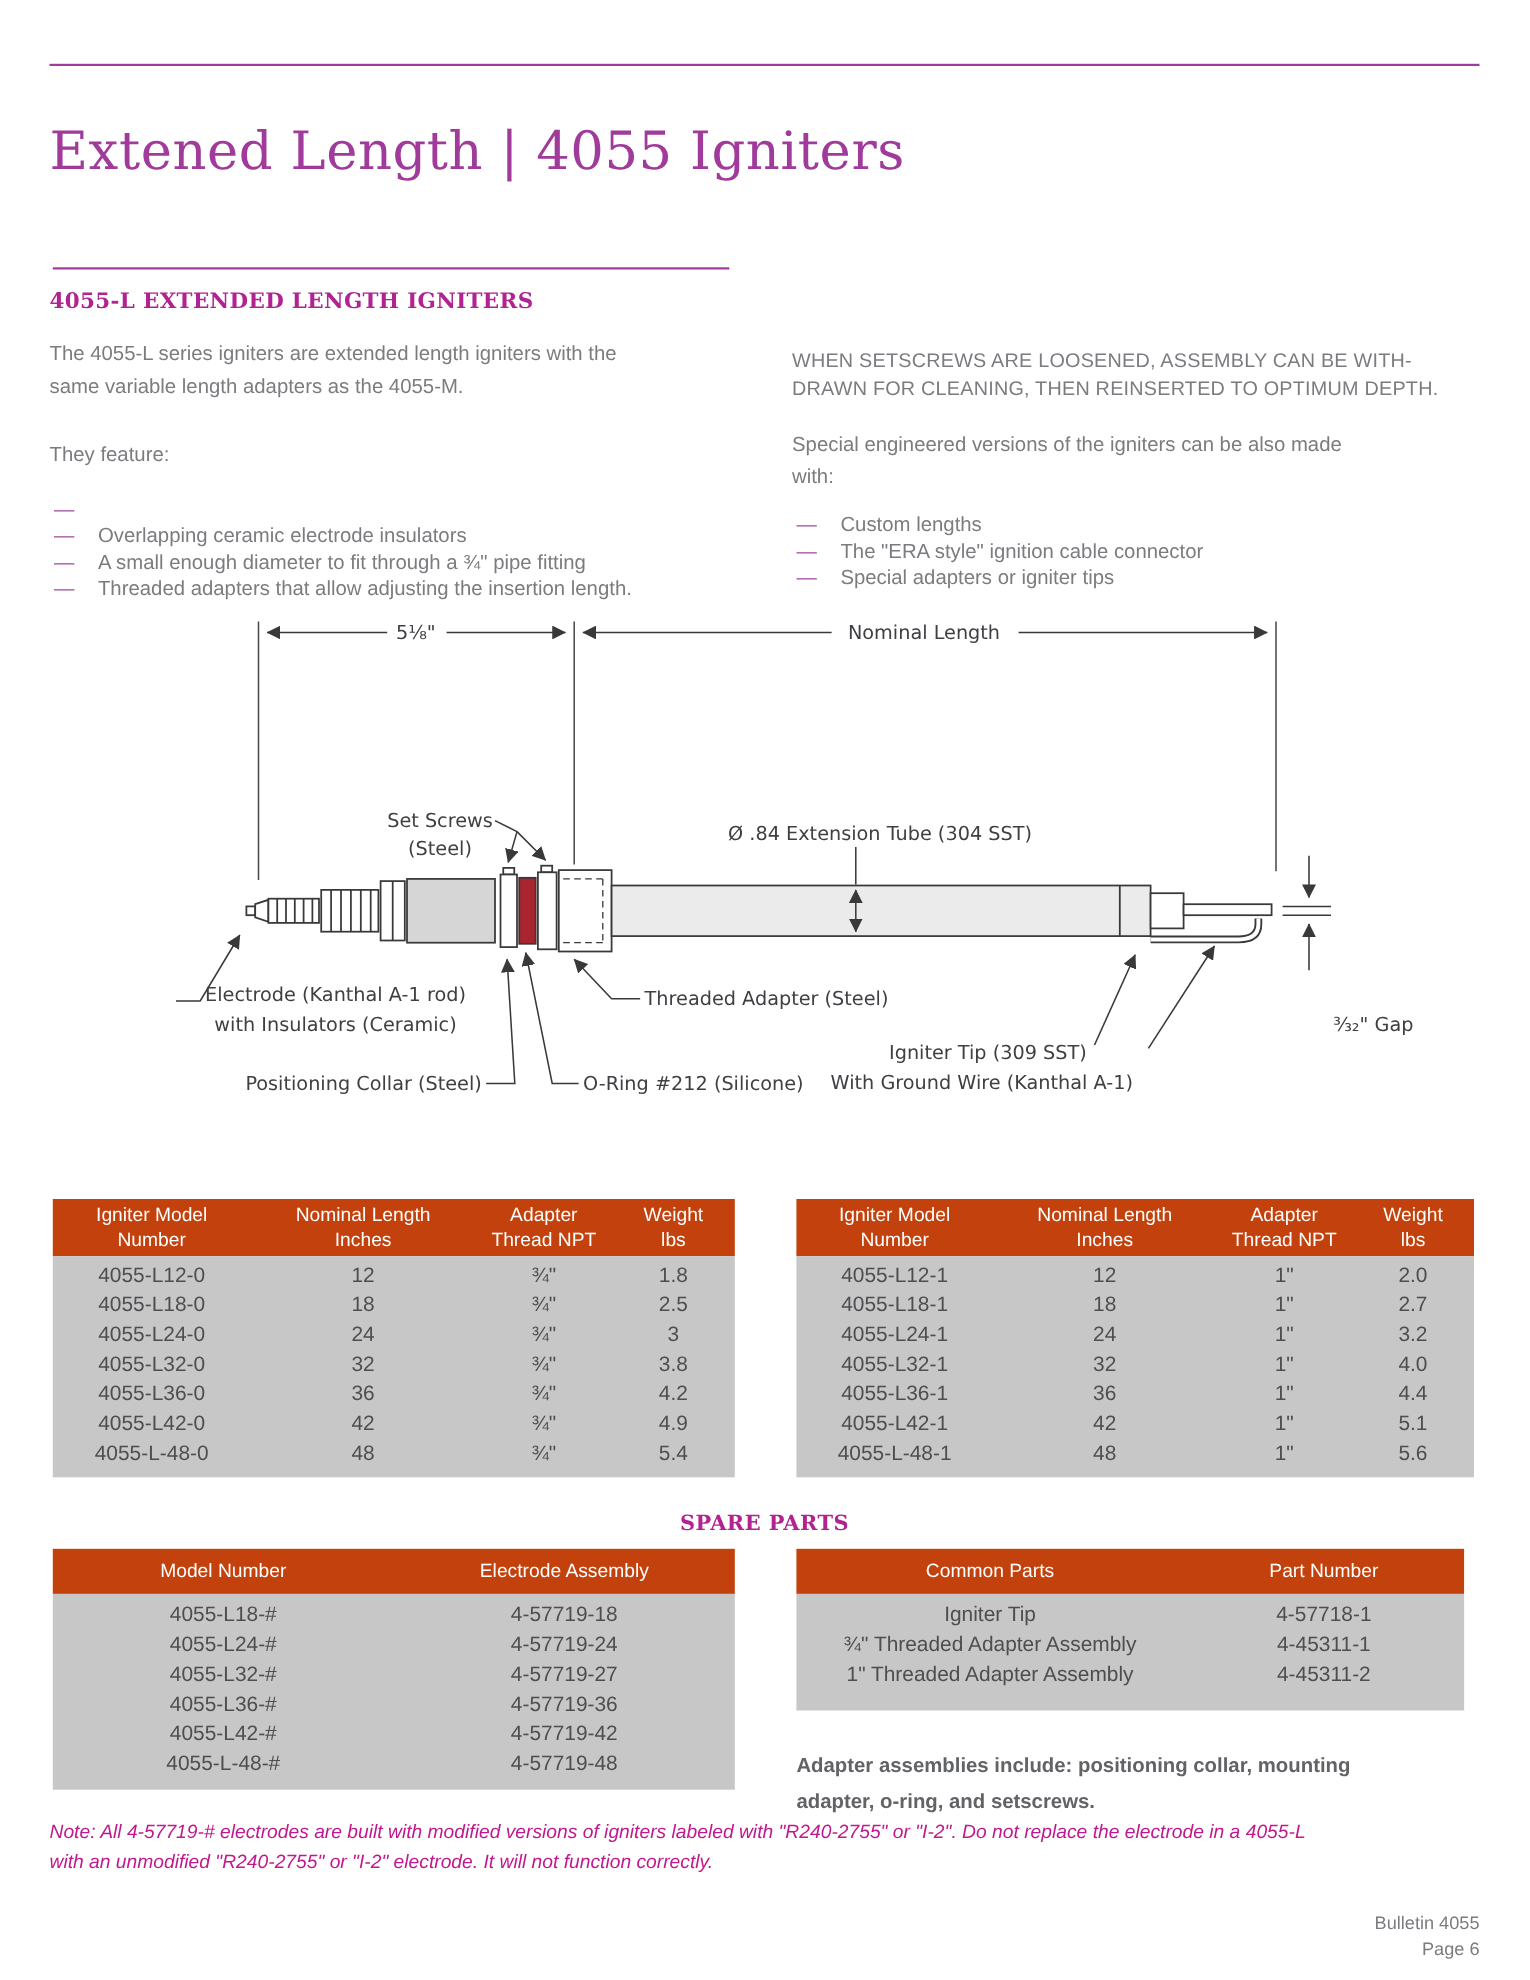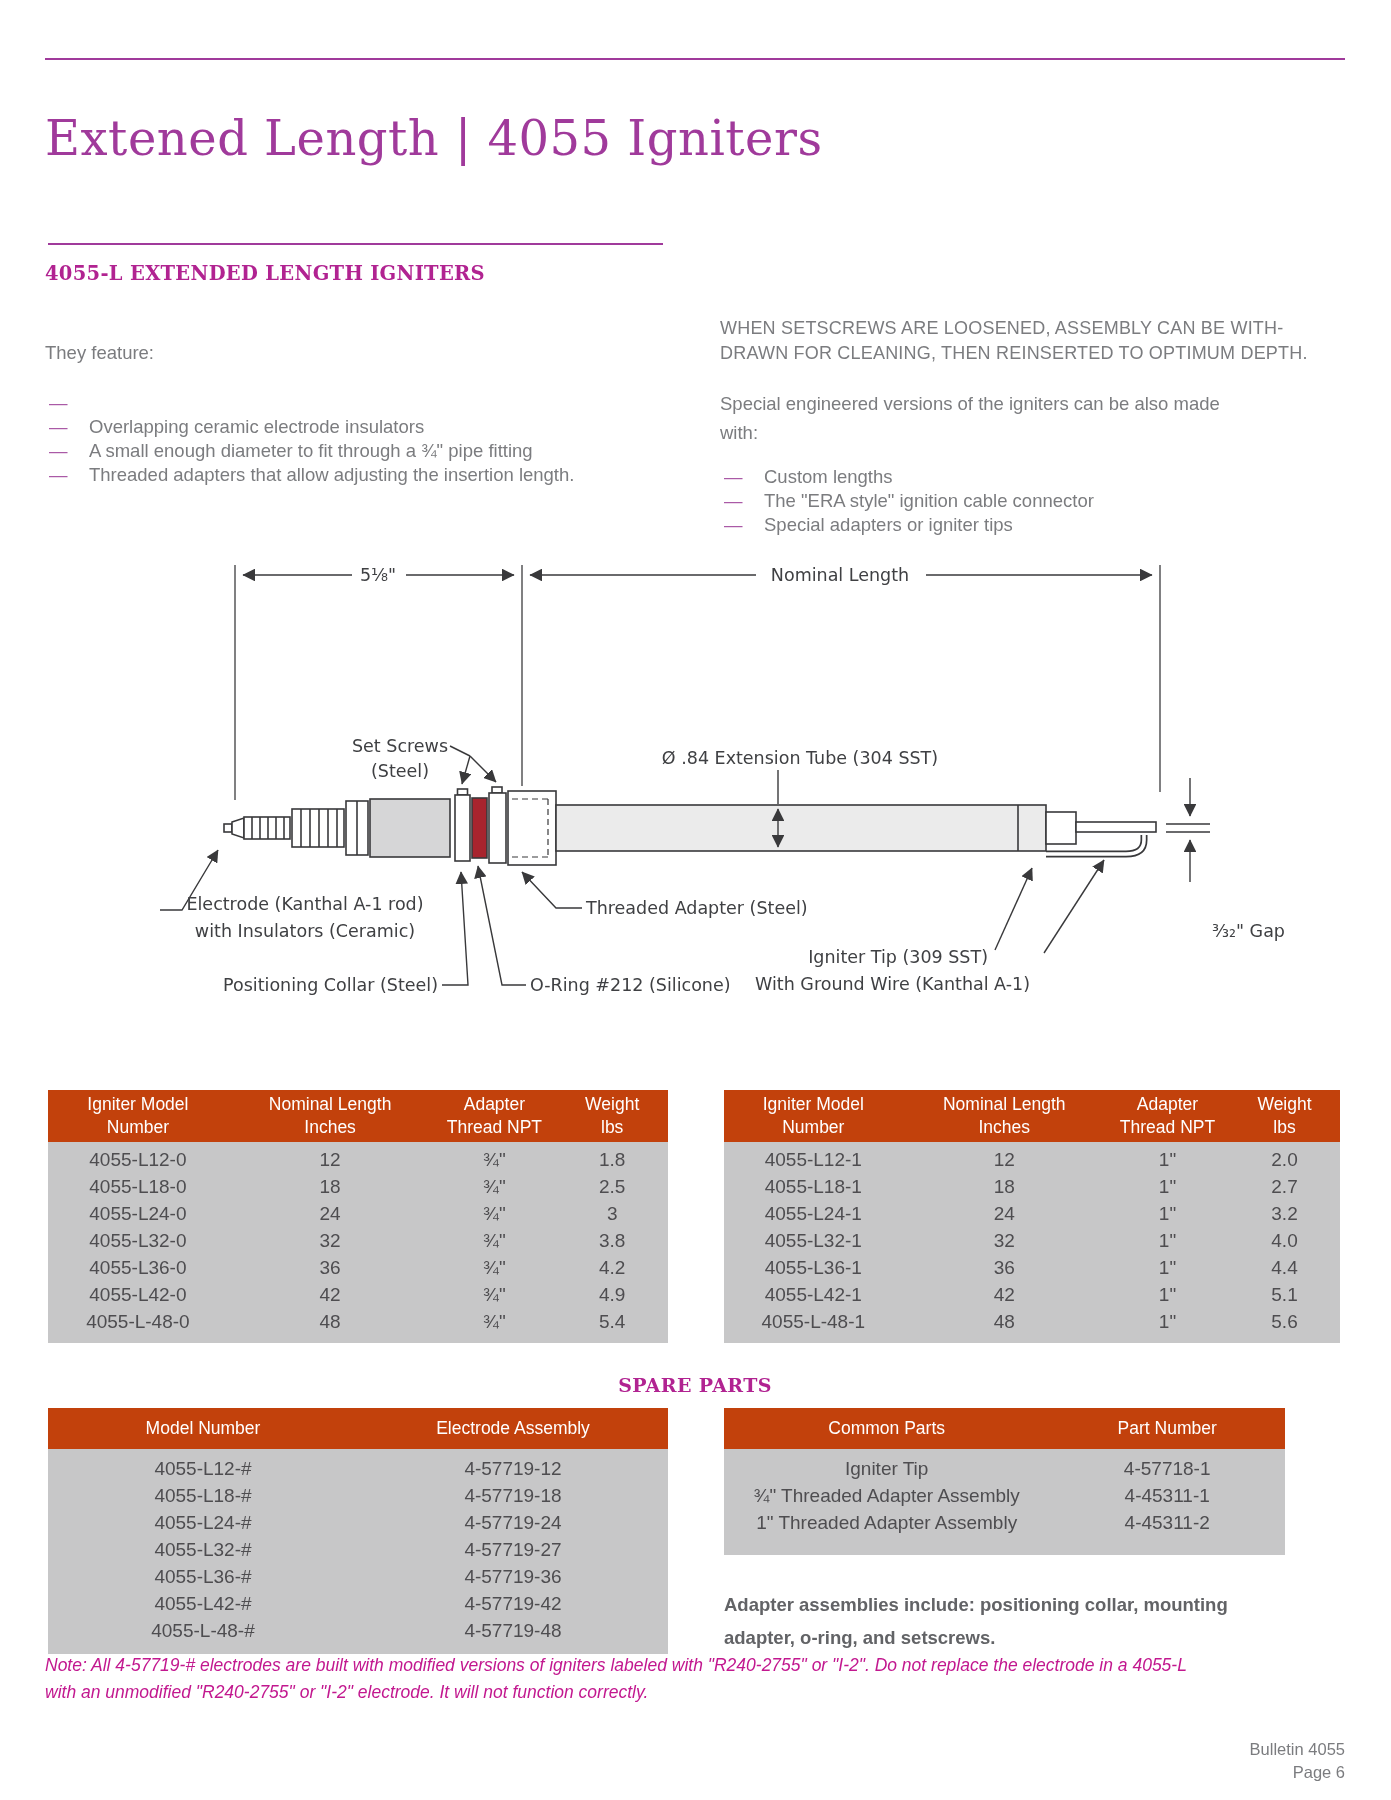--- a/index.html
+++ b/index.html
@@ -61,20 +61,24 @@
 </head>
 <body>
 
 <div class="abs rule" style="left:45px;top:58px;width:1300px;"></div>
 <h1 class="abs page-title" style="left:45px;top:110px;margin:0;">Extened Length | 4055 Igniters</h1>
 <div class="abs rule" style="left:48px;top:243px;width:615px;height:1.5px;"></div>
 
 <h2 class="abs section-head" style="left:45px;top:262px;margin:0;">4055-L EXTENDED LENGTH IGNITERS</h2>
 
 <div class="abs body-text" style="left:45px;top:306px;width:580px;">
+  <div class="para lines">
+      <span>The 4055-L series igniters are extended length igniters with the</span>
+      <span>same variable length adapters as the 4055-M.</span>
+    </div>
   <div class="para" style="margin-top:32px;">They feature:</div>
   <div class="bullets" style="margin-top:23px;">
 
       <div class="bullet">
         <span class="dash">—</span>
       </div>
 
       <div class="bullet">
         <span class="dash">—</span>
         <span>Overlapping ceramic electrode insulators</span>
@@ -359,24 +363,20 @@
   <div class="thead cols2a" style="padding:9px 0;">
     <div class="hcell">
         <span>Model Number</span>
       </div>
     <div class="hcell">
         <span>Electrode Assembly</span>
       </div>
   </div>
   <div class="tbody" style="padding:6px 0 10px;">
 
-      <div class="trow cols2a">
-        <span>4055-L12-#</span>
-        <span>4-57719-12</span>
-      </div>
 
       <div class="trow cols2a">
         <span>4055-L18-#</span>
         <span>4-57719-18</span>
       </div>
 
       <div class="trow cols2a">
         <span>4055-L24-#</span>
         <span>4-57719-24</span>
       </div>
@@ -396,21 +396,21 @@
         <span>4-57719-42</span>
       </div>
 
       <div class="trow cols2a">
         <span>4055-L-48-#</span>
         <span>4-57719-48</span>
       </div>
     </div>
 </div>
 
-<div class="dtable" style="left:724px;top:1408px;width:561px;">
+<div class="dtable" style="left:724px;top:1408px;width:607px;">
   <div class="thead cols2b" style="padding:9px 0;">
     <div class="hcell">
         <span>Common Parts</span>
       </div>
     <div class="hcell">
         <span>Part Number</span>
       </div>
   </div>
   <div class="tbody" style="padding:6px 0;min-height:106px;box-sizing:border-box;">
 

